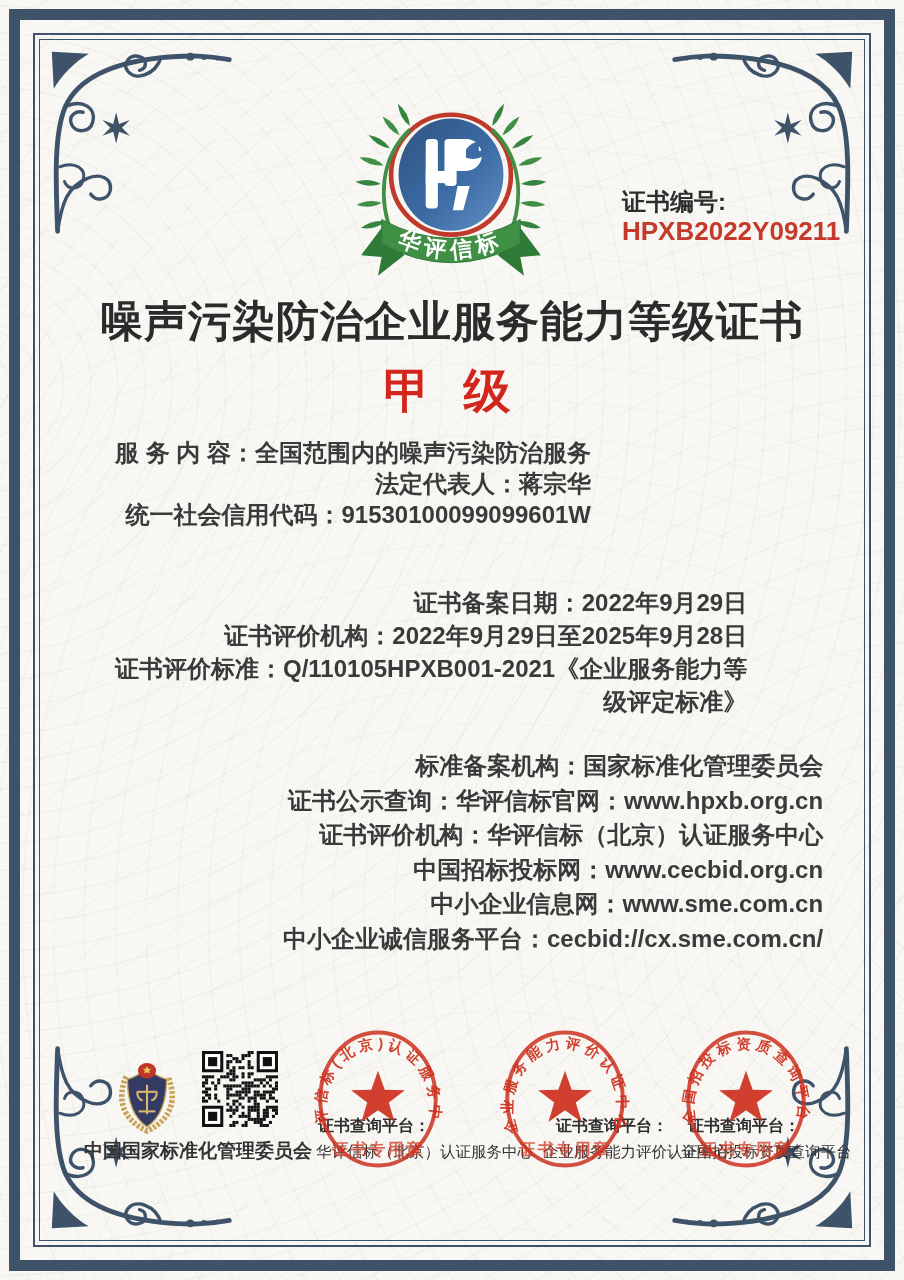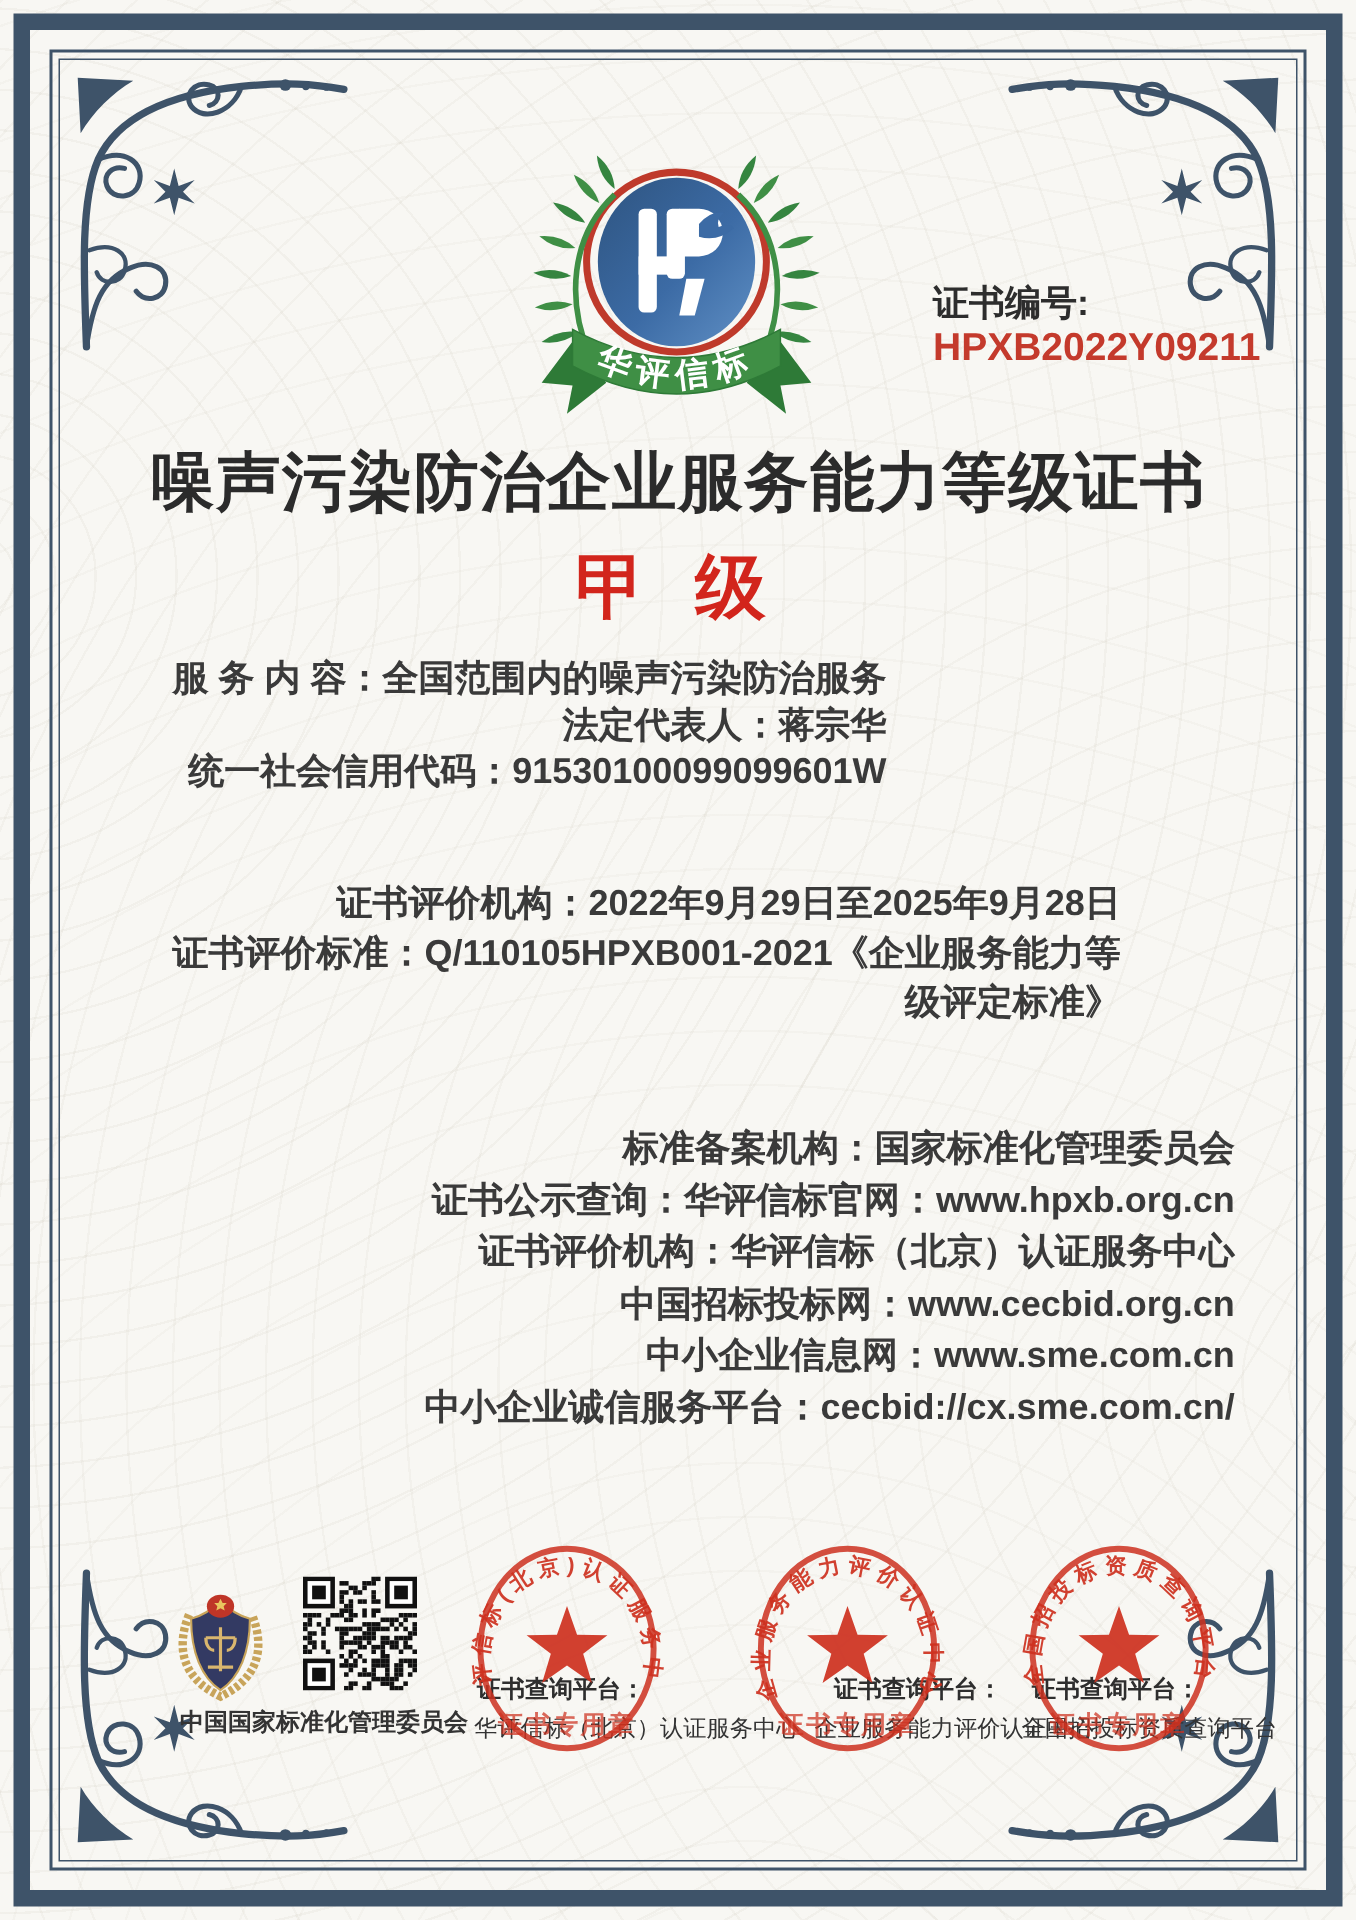--- a/index.html
+++ b/index.html
@@ -31,21 +31,21 @@
   .title-grade{position:absolute;left:0;right:0;top:360px;text-align:center;font-size:47px;font-weight:800;color:#d2251c;letter-spacing:10px;}
   
   .dblock{position:absolute;left:115px;color:#3a3a3a;font-weight:600;white-space:nowrap;text-align:right;}
   .d1{top:437px;font-size:24px;line-height:31px;}
   .d2{top:586px;font-size:24px;line-height:33px;}
   .d3{top:749px;font-size:24px;line-height:34.6px;}
   .indent{padding-left:168px;}
   
   .emblem-svg{position:absolute;left:112px;top:1051px;width:70px;height:90px;}
   .qr-box{position:absolute;left:202px;top:1051px;width:76px;height:76px;}
-  .authority-caption{position:absolute;left:84px;top:1138px;width:228px;text-align:right;font-size:16px;font-weight:600;color:#333;}
+  .authority-caption{position:absolute;left:84px;top:1138px;width:228px;text-align:right;font-size:19px;font-weight:600;color:#333;}
   .seal-label{position:absolute;font-size:16px;font-weight:700;color:#2e2e2e;white-space:nowrap;}
   .seal-org{position:absolute;font-size:15.5px;font-weight:500;color:#333;white-space:nowrap;}
   .seal-svg{position:absolute;width:140px;height:154px;pointer-events:none;}
   .seal-ring{fill:none;stroke:rgba(205,48,30,0.85);stroke-width:4.5;}
   .seal-star{fill:rgba(205,48,30,0.92);}
   .seal-ring-text{font-size:16.5px;font-weight:700;letter-spacing:5px;fill:rgba(205,48,30,0.92);}
   .seal-inner-text{font-size:19px;font-weight:700;letter-spacing:2px;fill:rgba(205,48,30,0.72);}
   .hidden-defs{position:absolute;width:0;height:0;overflow:hidden;}
 </style>
 </head>
@@ -137,20 +137,21 @@
   <div class="title-main">噪声污染防治企业服务能力等级证书</div>
   <div class="title-grade">甲 级</div>
 
   <div class="dblock d1">
     <div class="line"><span>服 务 内 容：</span><span>全国范围内的噪声污染防治服务</span></div>
     <div class="line"><span>法定代表人：</span><span>蒋宗华</span></div>
     <div class="line"><span>统一社会信用代码：</span><span>91530100099099601W</span></div>
   </div>
 
   <div class="dblock d2">
+    <div class="line"><span>证书备案日期：</span><span>2022年9月29日</span></div>
     <div class="line"><span>证书评价机构：</span><span>2022年9月29日至2025年9月28日</span></div>
     <div class="line"><span>证书评价标准：</span><span>Q/110105HPXB001-2021《企业服务能力等</span></div>
     <div class="line indent"><span>级评定标准》</span></div>
   </div>
 
   <div class="dblock d3">
     <div class="line"><span>标准备案机构：</span><span>国家标准化管理委员会</span></div>
     <div class="line"><span>证书公示查询：</span><span>华评信标官网：www.hpxb.org.cn</span></div>
     <div class="line"><span>证书评价机构：</span><span>华评信标（北京）认证服务中心</span></div>
     <div class="line indent"><span>中国招标投标网：www.cecbid.org.cn</span></div>

